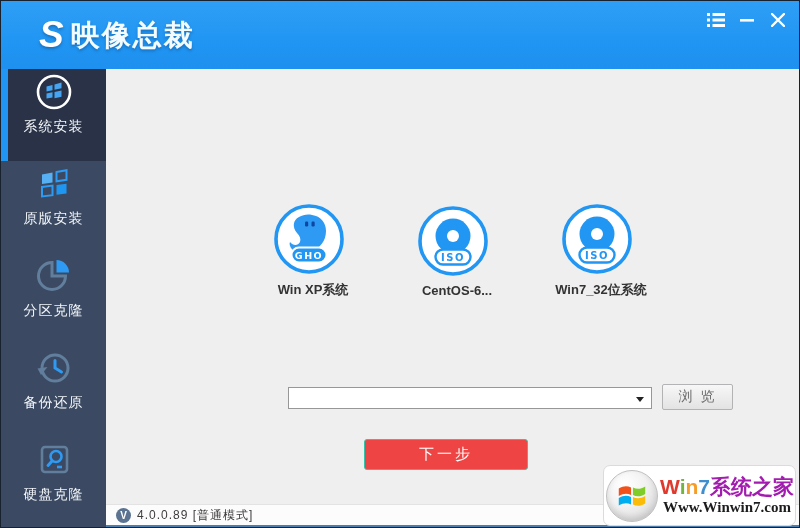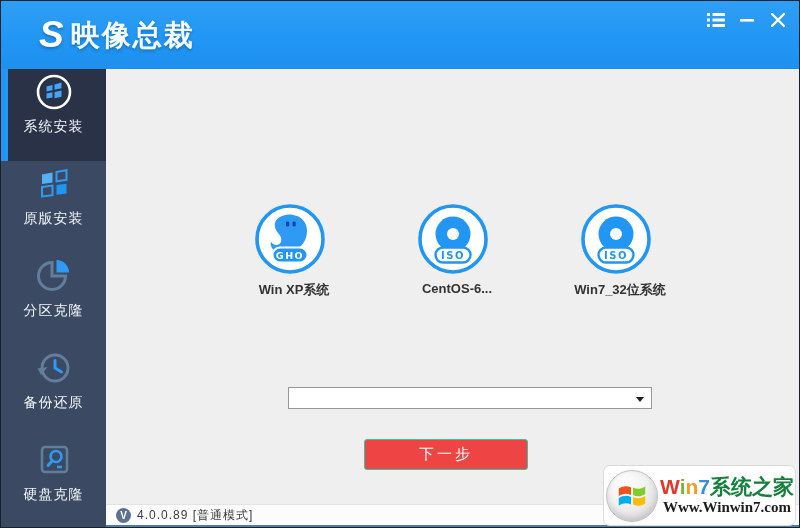--- a/index.html
+++ b/index.html
@@ -42,21 +42,21 @@
   .side-item.selected { background:#293247; }
   .side-item.selected::before {
     content:""; position:absolute; left:0; top:0; bottom:0; width:7px; background:#2196f3;
   }
 
   
   .main { position:absolute; left:105px; top:68px; right:0; bottom:0; background:#efefef; }
 
   .files-row {
     position:absolute; left:0; right:0; top:133px;
-    display:flex; justify-content:center; gap:89px;
+    display:flex; justify-content:center; gap:70px;align-items:center;
   }
   .file-item { width:74px; display:flex; flex-direction:column; align-items:center; cursor:pointer; }
   .file-label { margin-top:5px; font-size:13px; font-weight:bold; color:#333; white-space:nowrap;margin-left:9px; }
 
   .form-label { position:absolute; left:79px; top:321px; font-size:13px; color:#333; }
   .combo {
     position:absolute; left:182px; top:318px; width:364px; height:22px;
     background:#fff; border:1px solid #979797;
   }
   .combo input {
@@ -100,21 +100,21 @@
     display:flex; align-items:center; padding:2px 4px 2px 2px; z-index:5;
   }
   .wm-orb {
     width:52px; height:52px; border-radius:50%; flex:0 0 52px;
     background:radial-gradient(circle at 35% 28%, #ffffff 0%, #f1f1f1 45%, #cfcfcf 100%);
     border:1px solid #bfbfbf; box-shadow:inset 0 -3px 6px rgba(0,0,0,.12);
     display:flex; align-items:center; justify-content:center;
   }
   .wm-texts { flex:1; display:flex; flex-direction:column; align-items:center; margin-left:2px; }
   .wm-line1 { font-size:21px; font-weight:bold; line-height:23px; white-space:nowrap; }
-  .wm-line1 .suffix { color:#15803d; }
+  .wm-line1 .suffix { color:#a21caf; }
   .wl-0 { color:#e03a2f; } .wl-1 { color:#72b342; } .wl-2 { color:#f59d27; } .wl-3 { color:#3e8ed0; }
   .wm-line2 {
     font-family:"Liberation Serif","DejaVu Serif",serif;
     font-size:15px; font-weight:bold; color:#1c1c1c; line-height:18px; white-space:nowrap;
   }
 </style>
 </head>
 <body>
 
 <div class="window">
@@ -253,20 +253,21 @@
       </div>
 
     </div>
 
 
     <div class="combo">
       <input type="text" value="" style="">
       <div class="arrow"></div>
     </div>
 
+    <button class="browse-btn">浏 览</button>
 
     <button class="next-btn">下一步</button>
 
     <div class="statusbar">
       <div class="v-badge">V</div>
       <div class="version-text">4.0.0.89 [普通模式]</div>
     </div>
 
     <div class="watermark">
       <div class="wm-orb">

